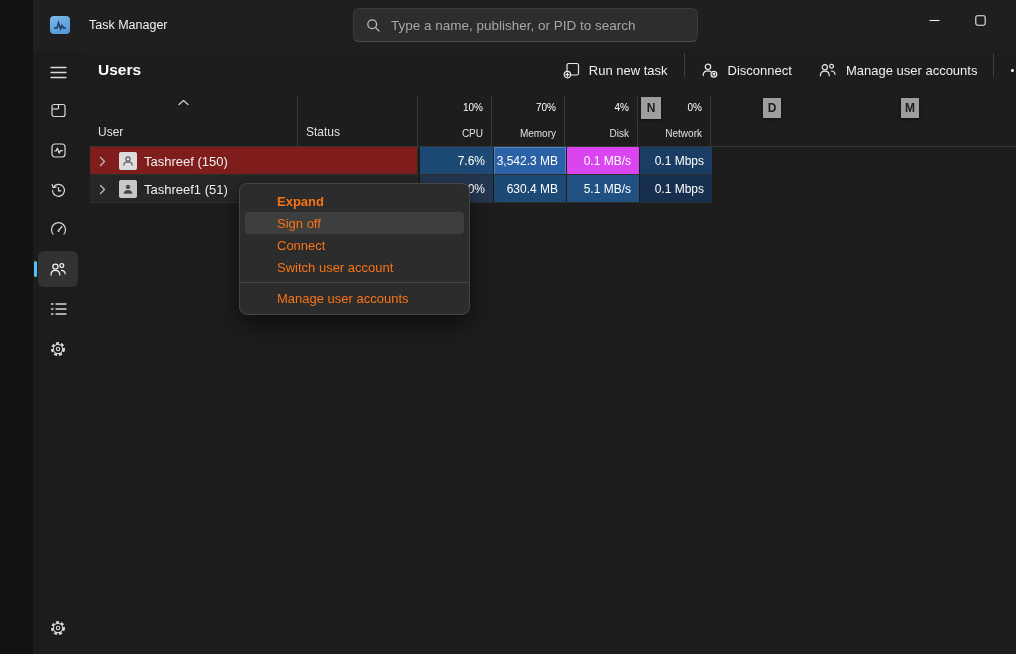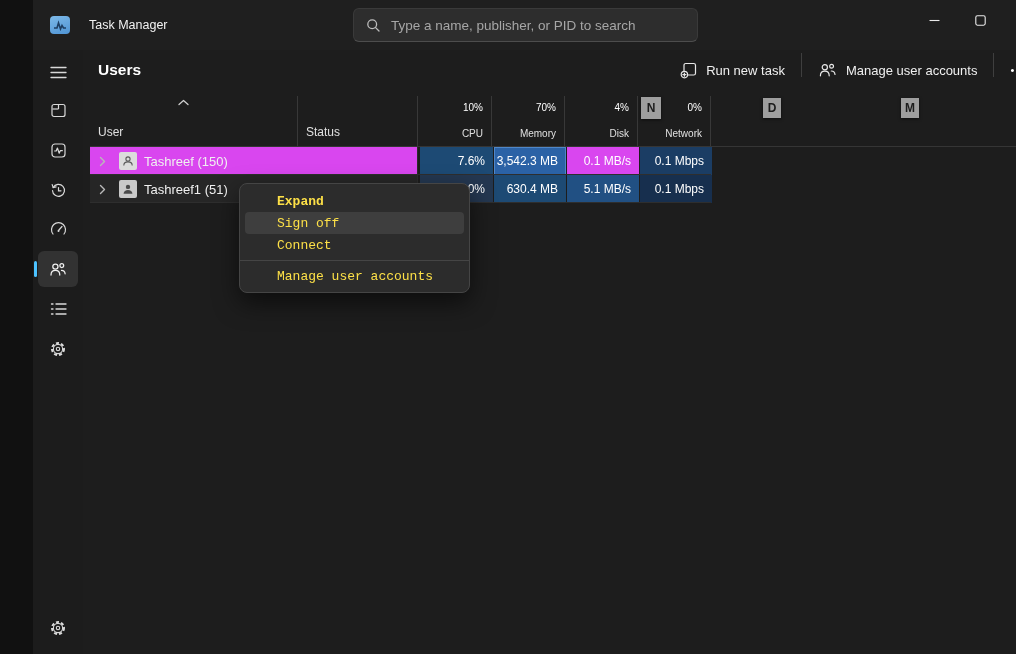--- a/index.html
+++ b/index.html
@@ -55,21 +55,21 @@
   .cell.cpu{left:330px;width:73px;text-align:center;}
   .cell.mem{left:404px;width:72px;}
   .cell.dsk{left:477px;width:72px;}
   .cell.net{left:550px;width:72px;}
   .mem-hot{box-shadow:inset 0 0 0 1px rgba(110,165,230,.55);}
   .row-divider{position:absolute;left:57px;right:338px;height:1px;background:#2e2e2e;}
 
   
   .ctx{position:absolute;left:206px;top:183px;width:231px;background:#2c2c2c;border:1px solid #454545;
     border-radius:8px;box-shadow:0 10px 24px rgba(0,0,0,.55);padding:6px 0 5px 0;z-index:10;}
-  .ctx-item{height:22px;display:flex;align-items:center;padding-left:37px;font-size:13px;color:#fde047;font-family:Liberation Mono, monospace;}
+  .ctx-item{height:22px;display:flex;align-items:center;padding-left:37px;font-size:13px;color:#f97316;}
   .ctx-item.hl{background:#3e3e3e;border-radius:4px;margin:0 5px;padding-left:32px;}
   .ctx-item.bold{font-weight:bold;}
   .ctx-sep{height:1px;background:#454545;margin:4px 0;}
 
   svg{display:block;}
 </style>
 </head>
 <body>
 
 <div id="app">
@@ -204,20 +204,32 @@
             <rect x="4" y="1.5" width="11.5" height="11.5" rx="1.8"></rect>
             <circle cx="4.4" cy="12.6" r="3.2" fill="#1d1d1d"></circle>
             <line x1="4.4" y1="11" x2="4.4" y2="14.2"></line>
             <line x1="2.8" y1="12.6" x2="6" y2="12.6"></line>
           </g>
         </svg>
       <span>Run new task</span>
     </div>
     <div class="tool-sep"></div>
     <div class="tool-btn">
+      <svg width="18" height="17" viewBox="0 0 18 17">
+          <g stroke="#e8e8e8" stroke-width="1.2" fill="none" stroke-linecap="round">
+            <circle cx="7" cy="4.8" r="2.7"></circle>
+            <path d="M2.2 13.6 c0-3.1 2.2-4.8 4.8-4.8 1 0 1.9 .25 2.7 .75"></path>
+            <circle cx="12.9" cy="12.2" r="2.9"></circle>
+            <line x1="11.9" y1="11.2" x2="13.9" y2="13.2"></line>
+            <line x1="13.9" y1="11.2" x2="11.9" y2="13.2"></line>
+          </g>
+        </svg>
+      <span>Disconnect</span>
+    </div>
+    <div class="tool-btn">
       <svg width="19" height="17" viewBox="0 0 19 17">
           <g stroke="#e8e8e8" stroke-width="1.2" fill="none" stroke-linecap="round">
             <circle cx="6.8" cy="5.2" r="2.6"></circle>
             <path d="M2.4 13.8 c0-3 2.1-4.6 4.4-4.6 s4.4 1.6 4.4 4.6"></path>
             <circle cx="13.6" cy="4.2" r="1.9"></circle>
             <path d="M13.3 9 c2.1 0 3.5 1.4 3.7 3.5"></path>
           </g>
         </svg>
       <span>Manage user accounts</span>
     </div>
@@ -254,21 +266,21 @@
       <span class="lbl">Network</span>
     </div>
   </div>
   <div class="thead-bottom"></div>
 
   <div class="keytip" style="left:608px;top:97px;width:20px;height:22px">N</div>
   <div class="keytip" style="left:730px;top:98px;width:18px;height:20px">D</div>
   <div class="keytip" style="left:868px;top:98px;width:18px;height:20px">M</div>
 
   <div class="row" style="top:147px">
-    <div class="row-base" style="background:#d946ef">
+    <div class="row-base" style="background:#7f1d1d">
       <span class="chev">
         <svg width="7" height="11" viewBox="0 0 7 11">
             <polyline points="1.5,1.5 5.5,5.5 1.5,9.5" fill="none" stroke="#b9b9b9" stroke-width="1.4" stroke-linecap="round" stroke-linejoin="round"></polyline>
           </svg>
       </span>
       <span class="avatar" style="background:#dcdcdc;border-radius:2px">
         <svg width="12" height="12" viewBox="0 0 12 12">
             <g stroke="#5a5a5a" stroke-width="1.1" fill="none">
               <circle cx="6" cy="4" r="2.1"></circle>
               <path d="M1.8 10.5 c0-2.4 1.9-3.6 4.2-3.6 s4.2 1.2 4.2 3.6"></path>
@@ -305,17 +317,18 @@
     <div class="cell mem" style="background: rgb(29, 74, 116);">630.4 MB</div>
     <div class="cell dsk" style="background: rgb(33, 80, 131);">5.1 MB/s</div>
     <div class="cell net" style="background: rgb(23, 47, 78);">0.1 Mbps</div>
   </div>
   <div class="row-divider" style="top:202px"></div>
 
   <div class="ctx">
     <div class="ctx-item bold">Expand</div>
     <div class="ctx-item hl">Sign off</div>
     <div class="ctx-item">Connect</div>
+    <div class="ctx-item">Switch user account</div>
     <div class="ctx-sep"></div>
     <div class="ctx-item">Manage user accounts</div>
   </div>
 
 </div>
 
 </body></html>

